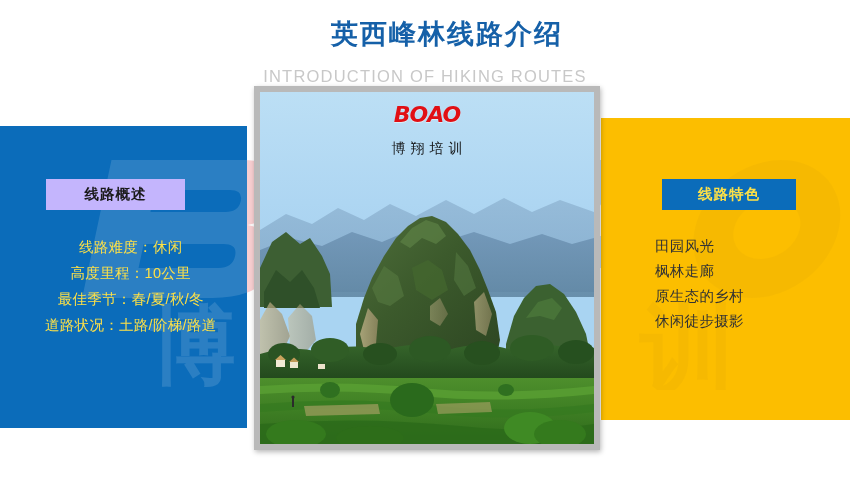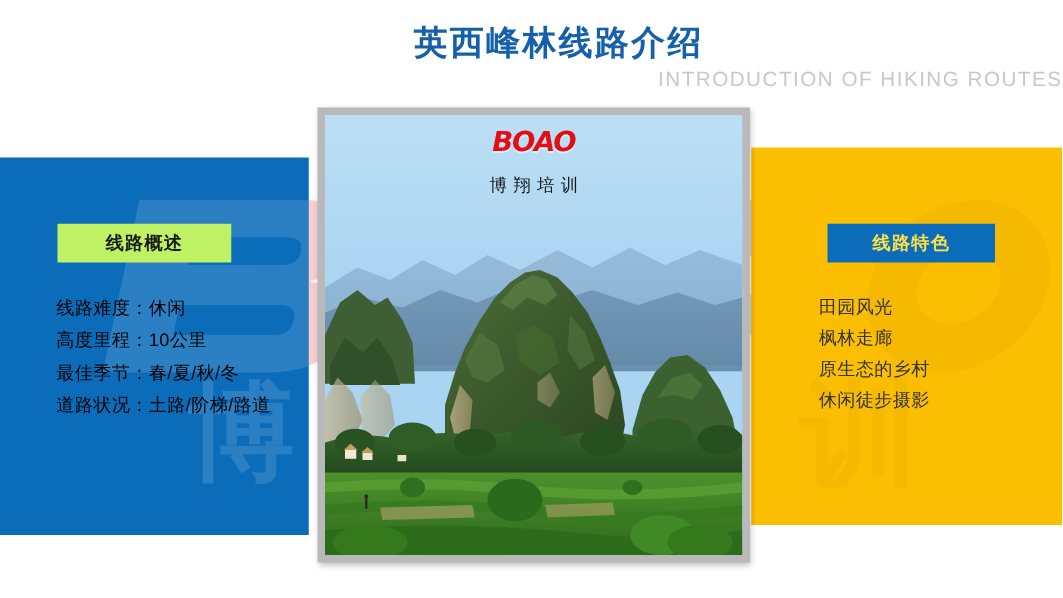--- a/index.html
+++ b/index.html
@@ -43,28 +43,27 @@
   .title-cn {
     font-size: 27px;
     color: #1560a8;
     letter-spacing: 2px;
     line-height: 1.25;
     font-weight: 700;
     white-space: nowrap;
     padding-left: 44px;
   }
   .title-en {
-    margin-top: 3px;
+    margin-top: 15px;
     font-size: 16.5px;
     color: #c8c8c8;
     letter-spacing: 1.2px;
     line-height: 1.2;
     font-weight: 400;
     white-space: nowrap;
-    text-align: right;
   }
 
   
   .panel-left {
     position: absolute;
     left: 0px;
     top: 126px;
     width: 247px;
     height: 302px;
     background: #0b6cba;
@@ -80,45 +79,46 @@
     opacity: 0.13;
     pointer-events: none;
   }
 
   .badge-yellow {
     position: absolute;
     left: 46px;
     top: 53px;
     width: 139px;
     height: 31px;
-    background: #bef264;
+    background: #c4b5fd;
     display: flex;
     align-items: center;
     justify-content: center;
     z-index: 2;
   }
   .badge-yellow span {
     font-size: 14.5px;
     color: #1a1a1a;
     letter-spacing: 1px;
     font-weight: 700;
   }
 
   .left-lines {
     position: absolute;
     left: 45px;
     top: 108px;
     z-index: 2;
   }
   .left-lines .ln {
     font-size: 14.5px;
-    color: #000000;
+    color: #fde047;
     line-height: 26px;
     white-space: nowrap;
     letter-spacing: 0.3px;
+    text-align: center;
   }
 
   
   .panel-right {
     position: absolute;
     left: 601px;
     top: 118px;
     width: 249px;
     height: 302px;
     background: #fcbe00;

